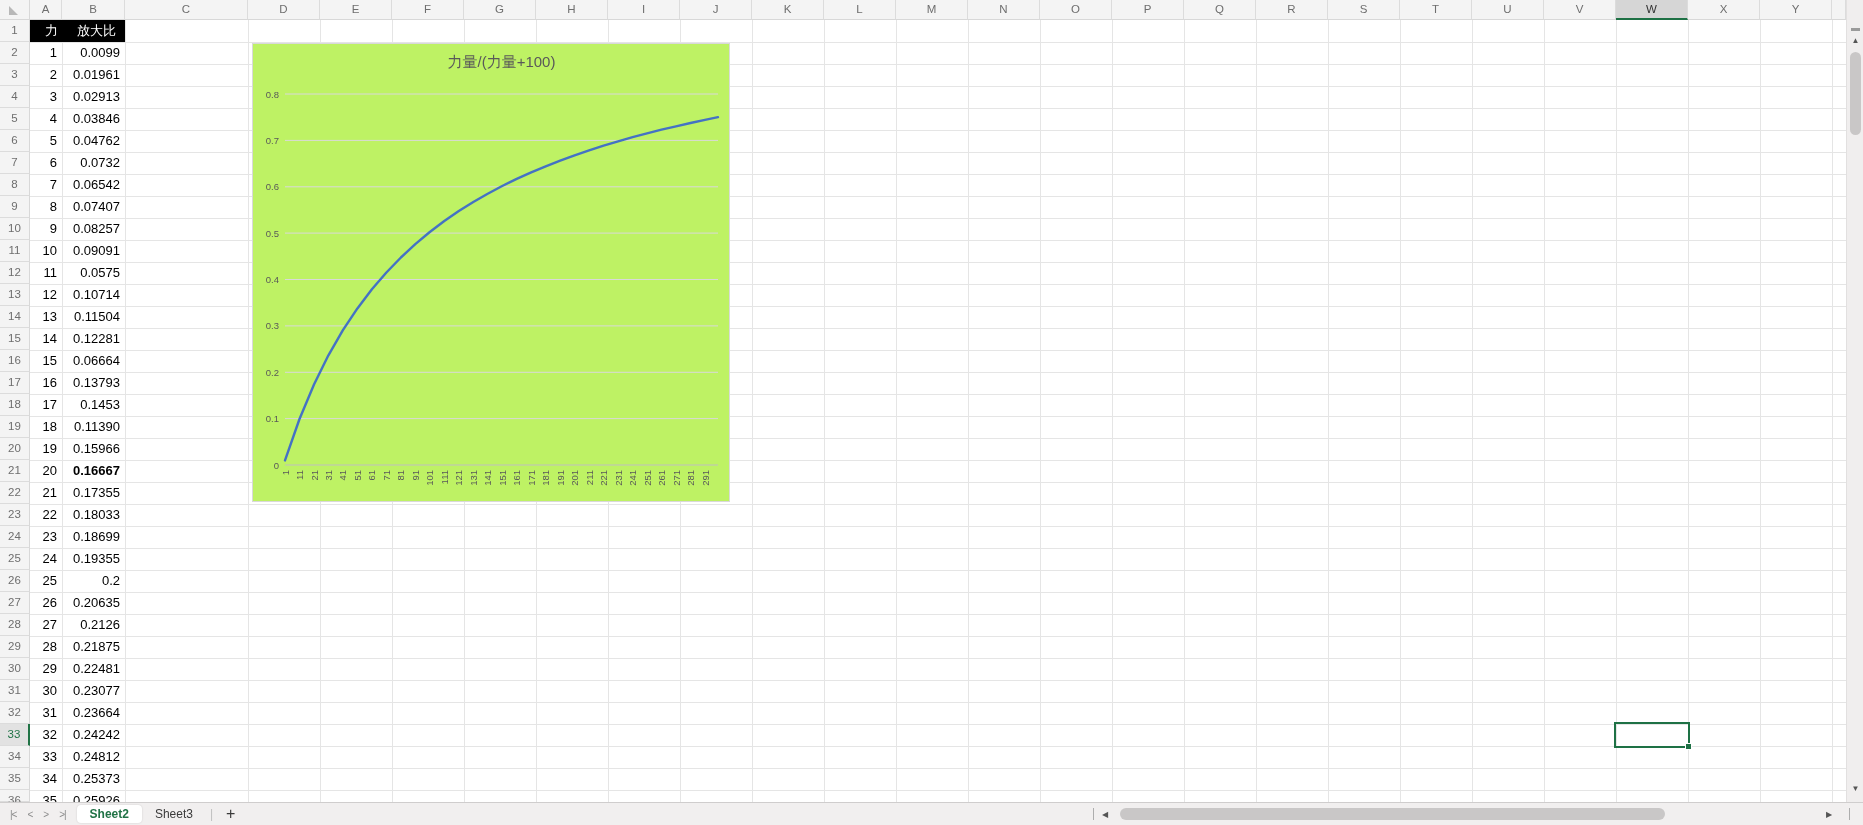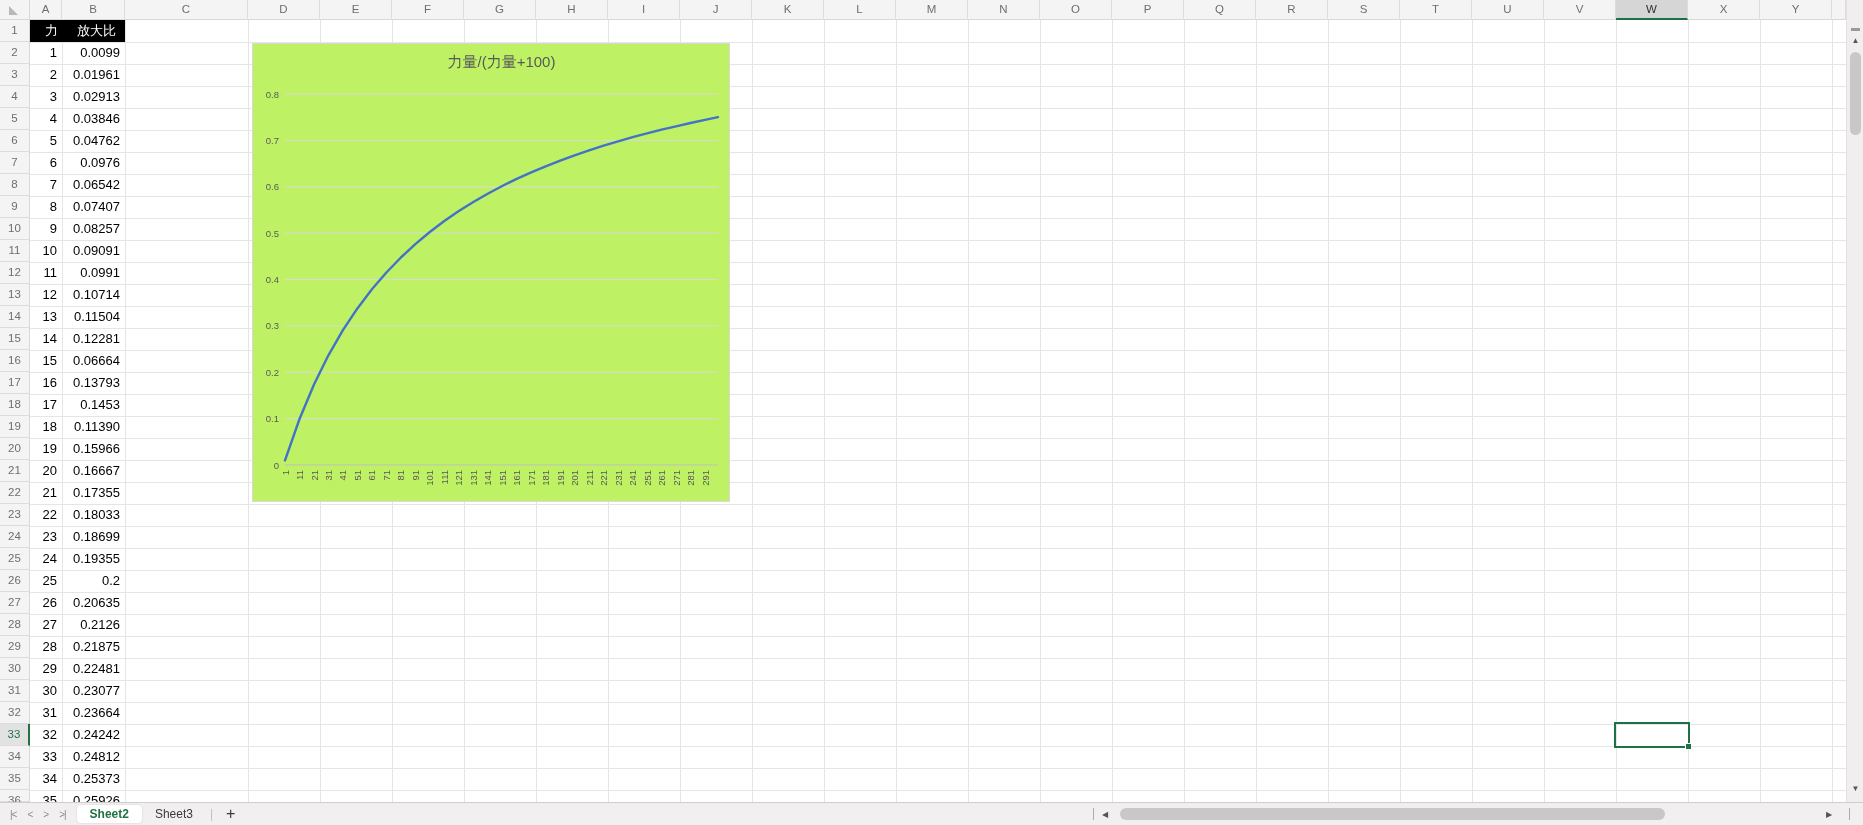--- a/index.html
+++ b/index.html
@@ -215,49 +215,49 @@
       <div class="cell num" style="left: 62px; width: 63px; top: 42px;">0.0099</div>
       <div class="cell num" style="left: 30px; width: 32px; top: 64px;">2</div>
       <div class="cell num" style="left: 62px; width: 63px; top: 64px;">0.01961</div>
       <div class="cell num" style="left: 30px; width: 32px; top: 86px;">3</div>
       <div class="cell num" style="left: 62px; width: 63px; top: 86px;">0.02913</div>
       <div class="cell num" style="left: 30px; width: 32px; top: 108px;">4</div>
       <div class="cell num" style="left: 62px; width: 63px; top: 108px;">0.03846</div>
       <div class="cell num" style="left: 30px; width: 32px; top: 130px;">5</div>
       <div class="cell num" style="left: 62px; width: 63px; top: 130px;">0.04762</div>
       <div class="cell num" style="left: 30px; width: 32px; top: 152px;">6</div>
-      <div class="cell num" style="left: 62px; width: 63px; top: 152px;">0.0976</div>
+      <div class="cell num" style="left: 62px; width: 63px; top: 152px;">0.0732</div>
       <div class="cell num" style="left: 30px; width: 32px; top: 174px;">7</div>
       <div class="cell num" style="left: 62px; width: 63px; top: 174px;">0.06542</div>
       <div class="cell num" style="left: 30px; width: 32px; top: 196px;">8</div>
       <div class="cell num" style="left: 62px; width: 63px; top: 196px;">0.07407</div>
       <div class="cell num" style="left: 30px; width: 32px; top: 218px;">9</div>
       <div class="cell num" style="left: 62px; width: 63px; top: 218px;">0.08257</div>
       <div class="cell num" style="left: 30px; width: 32px; top: 240px;">10</div>
       <div class="cell num" style="left: 62px; width: 63px; top: 240px;">0.09091</div>
       <div class="cell num" style="left: 30px; width: 32px; top: 262px;">11</div>
-      <div class="cell num" style="left: 62px; width: 63px; top: 262px;">0.0991</div>
+      <div class="cell num" style="left: 62px; width: 63px; top: 262px;">0.0575</div>
       <div class="cell num" style="left: 30px; width: 32px; top: 284px;">12</div>
       <div class="cell num" style="left: 62px; width: 63px; top: 284px;">0.10714</div>
       <div class="cell num" style="left: 30px; width: 32px; top: 306px;">13</div>
       <div class="cell num" style="left: 62px; width: 63px; top: 306px;">0.11504</div>
       <div class="cell num" style="left: 30px; width: 32px; top: 328px;">14</div>
       <div class="cell num" style="left: 62px; width: 63px; top: 328px;">0.12281</div>
       <div class="cell num" style="left: 30px; width: 32px; top: 350px;">15</div>
       <div class="cell num" style="left: 62px; width: 63px; top: 350px;">0.06664</div>
       <div class="cell num" style="left: 30px; width: 32px; top: 372px;">16</div>
       <div class="cell num" style="left: 62px; width: 63px; top: 372px;">0.13793</div>
       <div class="cell num" style="left: 30px; width: 32px; top: 394px;">17</div>
       <div class="cell num" style="left: 62px; width: 63px; top: 394px;">0.1453</div>
       <div class="cell num" style="left: 30px; width: 32px; top: 416px;">18</div>
       <div class="cell num" style="left: 62px; width: 63px; top: 416px;">0.11390</div>
       <div class="cell num" style="left: 30px; width: 32px; top: 438px;">19</div>
       <div class="cell num" style="left: 62px; width: 63px; top: 438px;">0.15966</div>
       <div class="cell num" style="left: 30px; width: 32px; top: 460px;">20</div>
-      <div class="cell num" style="left: 62px; width: 63px; top: 460px;">0.16667</div>
+      <div class="cell num" style="left: 62px; width: 63px; top: 460px; font-weight: bold;">0.16667</div>
       <div class="cell num" style="left: 30px; width: 32px; top: 482px;">21</div>
       <div class="cell num" style="left: 62px; width: 63px; top: 482px;">0.17355</div>
       <div class="cell num" style="left: 30px; width: 32px; top: 504px;">22</div>
       <div class="cell num" style="left: 62px; width: 63px; top: 504px;">0.18033</div>
       <div class="cell num" style="left: 30px; width: 32px; top: 526px;">23</div>
       <div class="cell num" style="left: 62px; width: 63px; top: 526px;">0.18699</div>
       <div class="cell num" style="left: 30px; width: 32px; top: 548px;">24</div>
       <div class="cell num" style="left: 62px; width: 63px; top: 548px;">0.19355</div>
       <div class="cell num" style="left: 30px; width: 32px; top: 570px;">25</div>
       <div class="cell num" style="left: 62px; width: 63px; top: 570px;">0.2</div>

